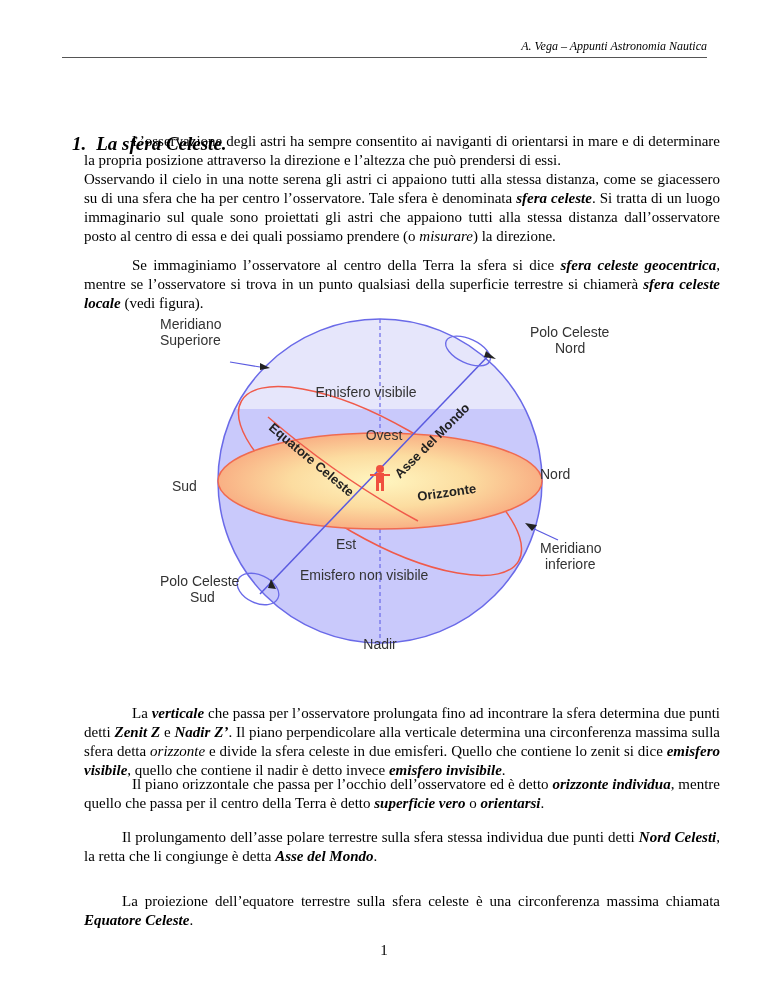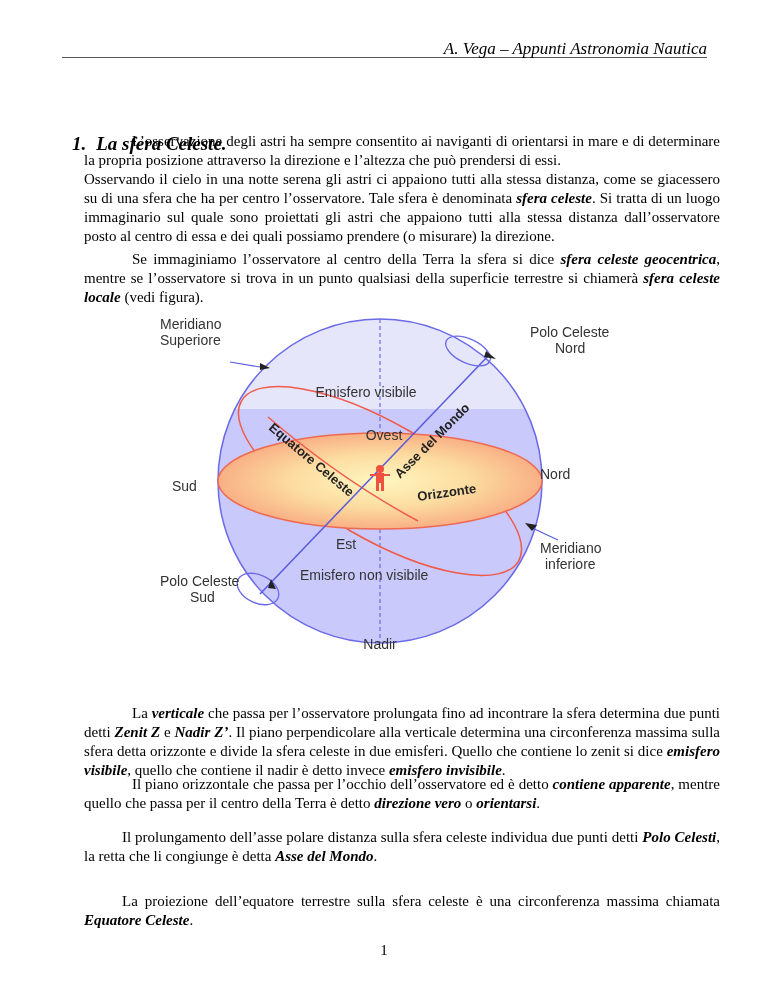--- a/index.html
+++ b/index.html
@@ -1,30 +1,30 @@
 <!DOCTYPE html>
 <html><head>
 <meta charset="utf-8">
 <style>
   html, body { margin: 0; padding: 0; background: #ffffff; }
   body { width: 768px; height: 994px; position: relative; overflow: hidden;
          font-family: "Liberation Serif", serif; color: #000; }
   .header { position: absolute; left: 62px; top: 39px; width: 645px; height: 18px;
             border-bottom: 1px solid #555; text-align: right;
-            font-size: 17px; font-style: italic; }
+            font-size: 12px; font-style: italic; }
   .header span { display: inline-block; padding-right: 0; }
   .title { position: absolute; left: 72px; top: 86px; font-size: 19px;
            font-weight: bold; font-style: italic; margin-top: 47px; }
   .title .num { margin-right: 10px; }
   .para { position: absolute; left: 72px; width: 636px; font-size: 15px;
           line-height: 19px; text-align: justify; margin: 12px; }
   .para .ind { display: inline-block; width: 48px; }
   .para .ind3 { display: inline-block; width: 38px; }
   .bi { font-weight: bold; font-style: italic; }
-  .it { }
+  .it { font-style: italic; }
   .figure { position: absolute; left: 150px; top: 309px; width: 520px; height: 345px; }
   .figure svg { width: 520px; height: 345px; display: block; }
   .flabel { font-family: "Liberation Sans", sans-serif; font-size: 14px; fill: #333; }
   .flabel-b { font-family: "Liberation Sans", sans-serif; font-size: 13px; fill: #222; font-weight: bold; }
   .pagenum { position: absolute; left: 0; width: 768px; top: 942px; text-align: center; font-size: 15px; }
 </style>
 </head>
 <body>
 
 <div class="header">
@@ -33,21 +33,21 @@
 
 <div class="title">
   <span class="num">1.</span><span>La sfera Celeste.</span>
 </div>
 
 <p class="para" style="top:120px;">
   <span class="ind"></span><span>L’osservazione degli astri ha sempre consentito ai naviganti di orientarsi in mare e di determinare la propria posizione attraverso la direzione e l’altezza che può prendersi di essi.</span><br>
   <span>Osservando il cielo in una notte serena gli astri ci appaiono tutti alla stessa distanza, come se giacessero su di una sfera che ha per centro l’osservatore. Tale sfera è denominata </span><span class="bi">sfera celeste</span><span>. Si tratta di un luogo immaginario sul quale sono proiettati gli astri che appaiono tutti alla stessa distanza dall’osservatore posto al centro di essa e dei quali possiamo prendere (o </span><span class="it">misurare</span><span>) la direzione.</span>
 </p>
 
-<p class="para" style="top:238px;">
+<p class="para" style="top:244px;">
   <span class="ind"></span><span>Se immaginiamo l’osservatore al centro della Terra la sfera si dice </span><span class="bi">sfera celeste geocentrica</span><span>, mentre se l’osservatore si trova in un punto qualsiasi della superficie terrestre si chiamerà </span><span class="bi">sfera celeste locale</span><span> (vedi figura).</span>
 </p>
 
 <div class="figure">
   <svg viewBox="0 0 520 345">
     <defs>
       <radialGradient id="hz" cx="0.5" cy="0.5" r="0.55">
         <stop offset="0" stop-color="#fff6c0"></stop>
         <stop offset="0.5" stop-color="#fcdca0"></stop>
         <stop offset="1" stop-color="#f8a67e"></stop>
@@ -110,24 +110,24 @@
     <text class="flabel" x="150" y="271">Emisfero non visibile</text>
     <text class="flabel" x="230" y="340" text-anchor="middle">Nadir</text>
   </svg>
 </div>
 
 <p class="para" style="top:692px;">
   <span class="ind"></span><span>La </span><span class="bi">verticale</span><span> che passa per l’osservatore prolungata fino  ad  incontrare  la sfera determina due  punti  detti  </span><span class="bi">Zenit  Z</span><span>  e </span><span class="bi">Nadir Z’</span><span>. Il piano perpendicolare alla verticale determina una circonferenza massima sulla sfera detta </span><span class="it">orizzonte</span><span> e divide la sfera celeste in due emisferi. Quello che contiene lo zenit si dice </span><span class="bi">emisfero visibile</span><span>, quello che contiene il nadir è detto invece </span><span class="bi">emisfero invisibile</span><span>.</span>
 </p>
 
 <p class="para" style="top:763px;">
-  <span class="ind"></span><span>Il piano orizzontale che passa per l’occhio dell’osservatore ed è detto </span><span class="bi">contiene apparente</span><span>, mentre quello che passa per il centro della Terra è detto </span><span class="bi">direzione vero</span><span> o </span><span class="bi">orientarsi</span><span>.</span>
+  <span class="ind"></span><span>Il piano orizzontale che passa per l’occhio dell’osservatore ed è detto </span><span class="bi">orizzonte individua</span><span>, mentre quello che passa per il centro della Terra è detto </span><span class="bi">superficie vero</span><span> o </span><span class="bi">orientarsi</span><span>.</span>
 </p>
 
 <p class="para" style="top:816px;">
-  <span class="ind3"></span><span>Il prolungamento dell’asse polare distanza sulla sfera celeste individua due punti detti </span><span class="bi">Polo Celesti</span><span>, la retta che li congiunge è detta </span><span class="bi">Asse del Mondo</span><span>.</span>
+  <span class="ind3"></span><span>Il prolungamento dell’asse polare terrestre sulla sfera stessa individua due punti detti </span><span class="bi">Nord Celesti</span><span>, la retta che li congiunge è detta </span><span class="bi">Asse del Mondo</span><span>.</span>
 </p>
 
 <p class="para" style="top:880px;">
   <span class="ind3"></span><span>La proiezione dell’equatore terrestre sulla sfera celeste è una circonferenza massima chiamata </span><span class="bi">Equatore Celeste</span><span>.</span>
 </p>
 
 <div class="pagenum">1</div>
 
 </body></html>

